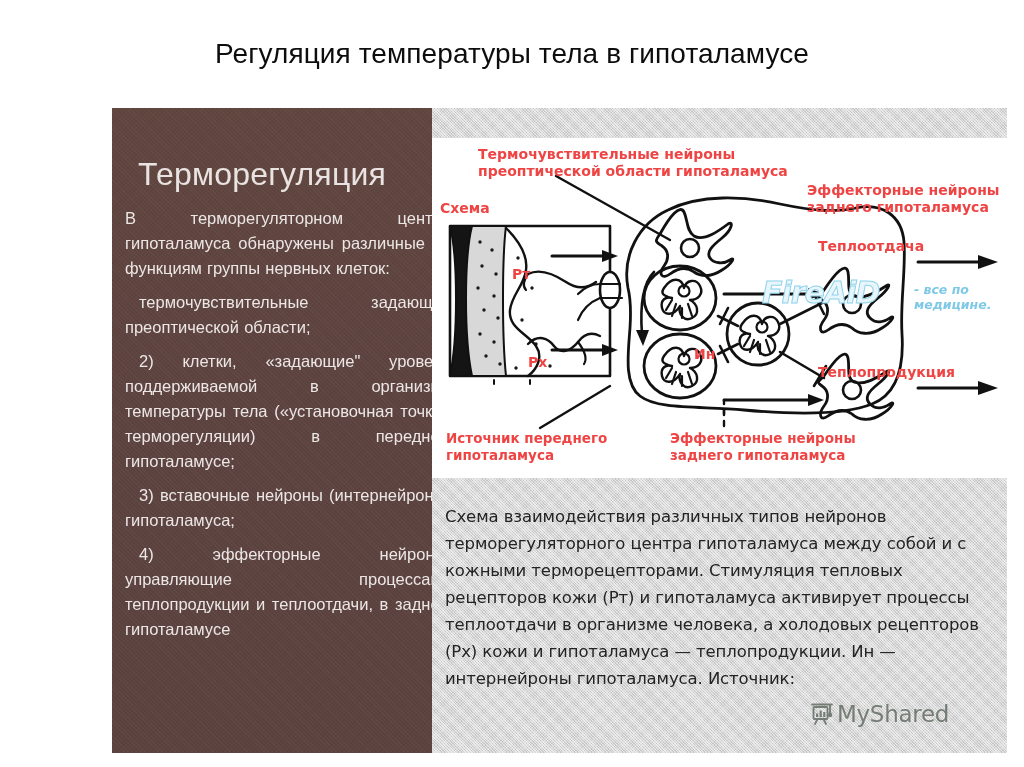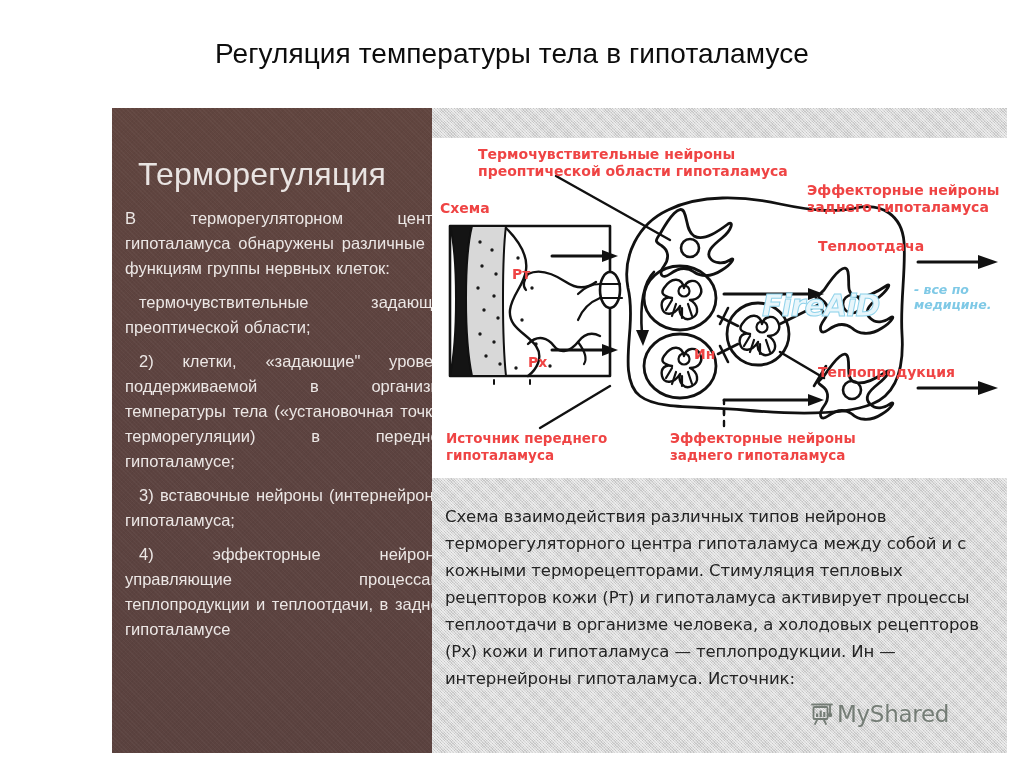--- a/index.html
+++ b/index.html
@@ -148,21 +148,20 @@
   }
   .fireaid-word {
     font-family: "DejaVu Sans", sans-serif;
     font-size: 30px;
     font-style: italic;
     font-weight: 700;
     color: #e8f6fb;
     -webkit-text-stroke: 1px #8fd2ea;
     letter-spacing: -1px;
     line-height: 1;
-    margin-top: 13px;
   }
   .fireaid-sub {
     position: absolute;
     left: 152px;
     top: 4px;
     font-family: "DejaVu Sans", sans-serif;
     font-size: 12.5px;
     font-style: italic;
     font-weight: 700;
     color: #7fc9e6;

